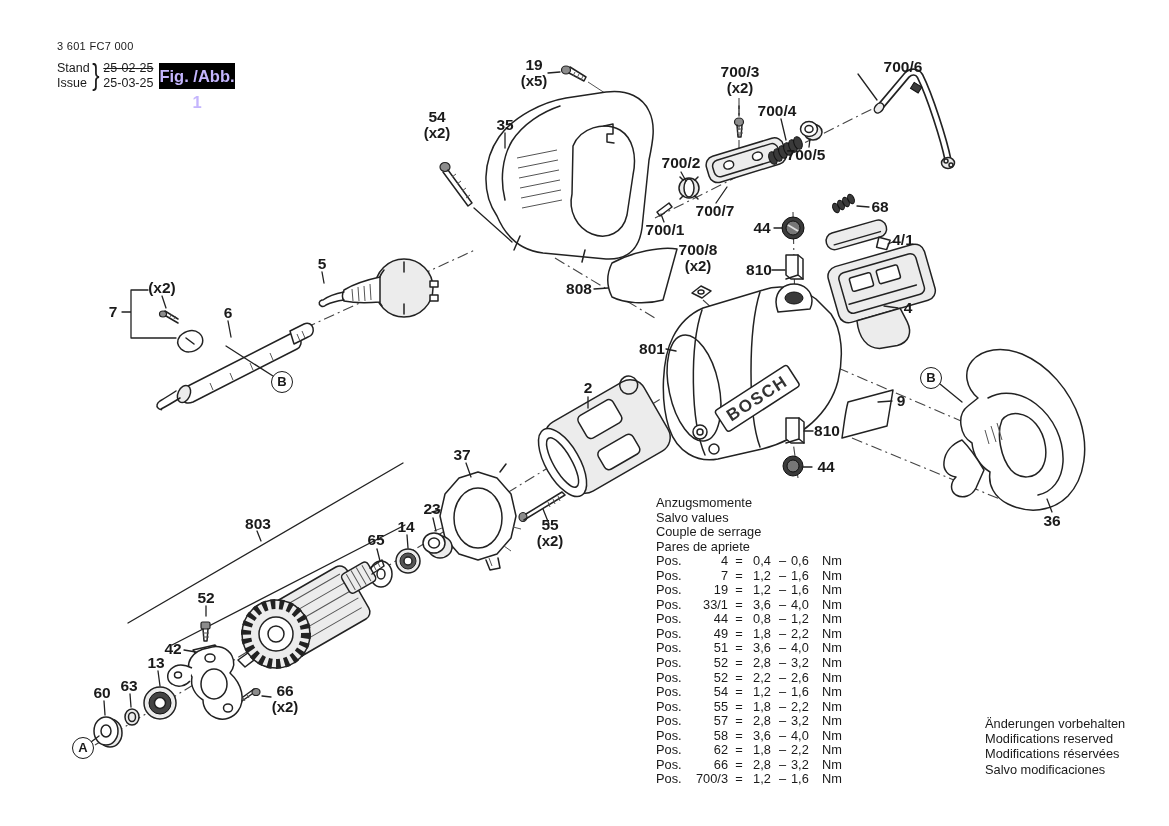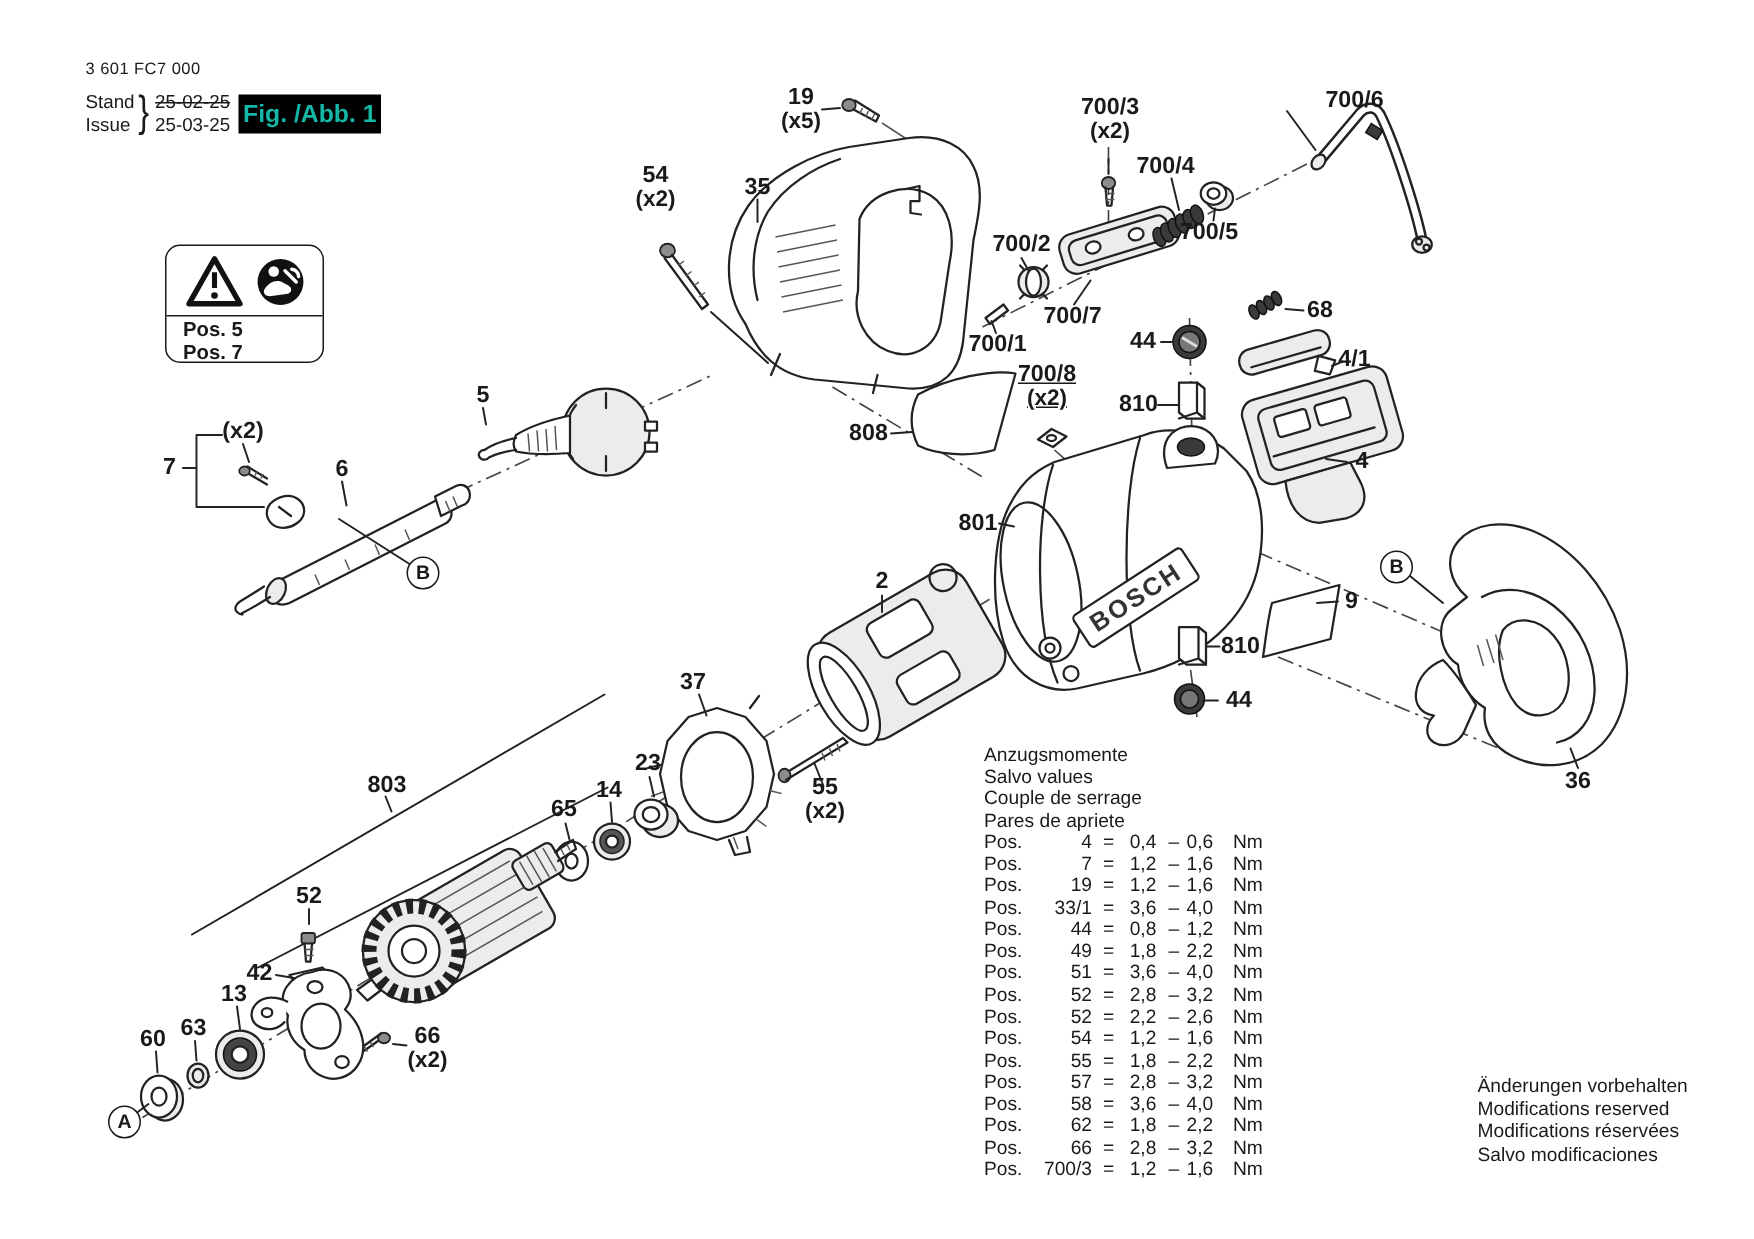--- a/index.html
+++ b/index.html
@@ -5,21 +5,21 @@
   html,body{margin:0;padding:0;background:#fff}
   .page{position:relative;width:1169px;height:826px;background:#fff;overflow:hidden;
         font-family:"Liberation Sans",sans-serif;color:#1a1a1a}
   
   .part-no{position:absolute;left:57px;top:40px;font-size:11px;letter-spacing:.3px}
   .rev-block{position:absolute;left:57px;top:59px;display:flex;align-items:center;font-size:12.5px}
   .rev-labels div{line-height:15px}
   .brace{font-size:29px;margin:0 3px 0 1px;transform:scaleX(.75);font-weight:400}
   .rev-dates div{line-height:15px}
   .strike{text-decoration:line-through}
-  .fig-box{position:absolute;left:159px;top:63px;width:95px;height:26px;background:#000;color:#14b8a6;
+  .fig-box{position:absolute;left:159px;top:63px;width:76px;height:26px;background:#000;color:#c4b5fd;
            font-weight:bold;font-size:16.5px;text-align:center;line-height:26px}
   
   .notice{position:absolute;left:110px;top:163px;width:104px;height:77px;border:1.7px solid #1a1a1a;
           border-radius:10px;background:#fff}
   .notice-icons{display:flex;align-items:center;justify-content:center;gap:7px;height:45px;
                 border-bottom:1.5px solid #1a1a1a;padding-top:1px}
   .notice-lines{padding:2px 0 0 11px;font-weight:bold;font-size:13.5px;line-height:14.8px}
   
   .art{position:absolute;left:0;top:0}
   .label-layer{position:absolute;inset:0;pointer-events:none}
@@ -59,39 +59,20 @@
       <div>Issue</div>
     </div>
     <div class="brace">}</div>
     <div class="rev-dates">
       <div class="strike">25-02-25</div>
       <div>25-03-25</div>
     </div>
   </div>
   <div class="fig-box">Fig. /Abb. 1</div>
 
-  <div class="notice">
-    <div class="notice-icons">
-      <svg width="40" height="37" viewBox="0 0 40 37">
-        <path d="M20 3.5 L37 33.5 L3 33.5 Z" fill="#fff" stroke="#111" stroke-width="3.6" stroke-linejoin="round"></path>
-        <rect x="18.3" y="12.5" width="3.4" height="10.5" fill="#111"></rect>
-        <circle cx="20" cy="28" r="2.2" fill="#111"></circle>
-      </svg>
-      <svg width="34" height="34" viewBox="0 0 34 34">
-        <circle cx="17" cy="17" r="15.3" fill="#111"></circle>
-        <circle cx="12.5" cy="10" r="3.5" fill="#fff"></circle>
-        <path d="M6 22.5 C9 17 14.5 15 18.5 17.3 L22.5 19.5 C25 21 24.5 24 22 24.8 L10 26.5 C7 26.5 5.5 24.5 6 22.5 Z" fill="#fff"></path>
-        <path d="M20 9.5 l7.5 7.5 M24.5 8.5 c2.5 0.2 4.5 2.3 4.6 4.8" stroke="#fff" stroke-width="2.3" fill="none" stroke-linecap="round"></path>
-      </svg>
-    </div>
-    <div class="notice-lines">
-      <div>Pos. 5</div>
-      <div>Pos. 7</div>
-    </div>
-  </div>
 
   <svg class="art" width="1169" height="826" viewBox="0 0 1169 826">
 
     <g>
       <path class="axis" d="M95 745 L672 392"></path>
       <path class="axis" d="M305 328 L475 250"></path>
       <path class="axis" d="M555 258 L655 318"></path>
       <path class="axis" d="M655 218 L878 106"></path>
       <path class="axis" d="M793 212 L795 310"></path>
       <path class="axis" d="M788 405 L798 478"></path>
@@ -445,21 +426,21 @@
       </div>
       <div class="plabel" style="left: 880px; top: 207px;">
         <div class="pl-main">68</div>
       </div>
       <div class="plabel" style="left: 762px; top: 228px;">
         <div class="pl-main">44</div>
       </div>
       <div class="plabel" style="left: 903px; top: 240px;">
         <div class="pl-main">4/1</div>
       </div>
-      <div class="plabel" style="left: 698px; top: 258px; text-decoration: underline;">
+      <div class="plabel" style="left: 698px; top: 258px;">
         <div class="pl-main">700/8</div>
         <div class="pl-sub">(x2)</div>
       </div>
       <div class="plabel" style="left: 759px; top: 270px;">
         <div class="pl-main">810</div>
       </div>
       <div class="plabel" style="left: 579px; top: 289px;">
         <div class="pl-main">808</div>
       </div>
       <div class="plabel" style="left: 652px; top: 349px; text-align: center;">

